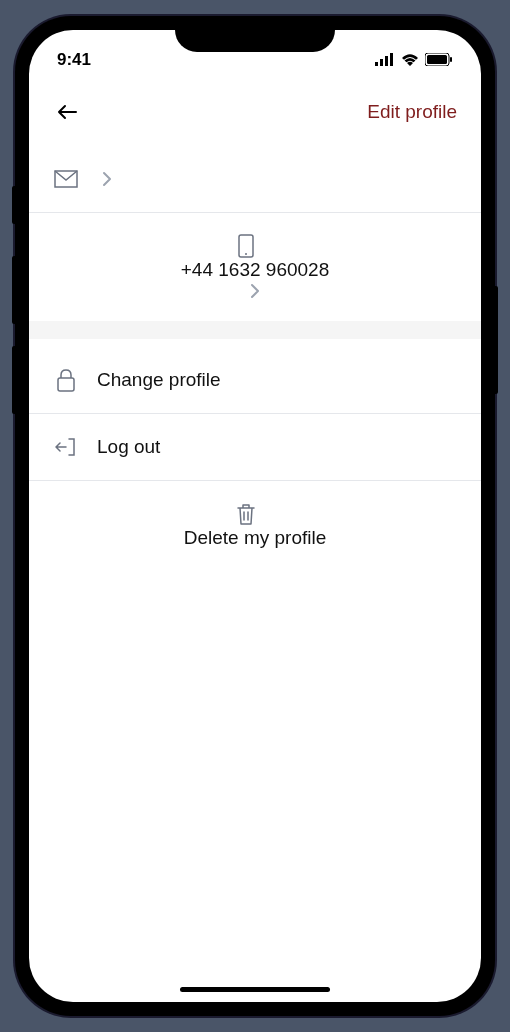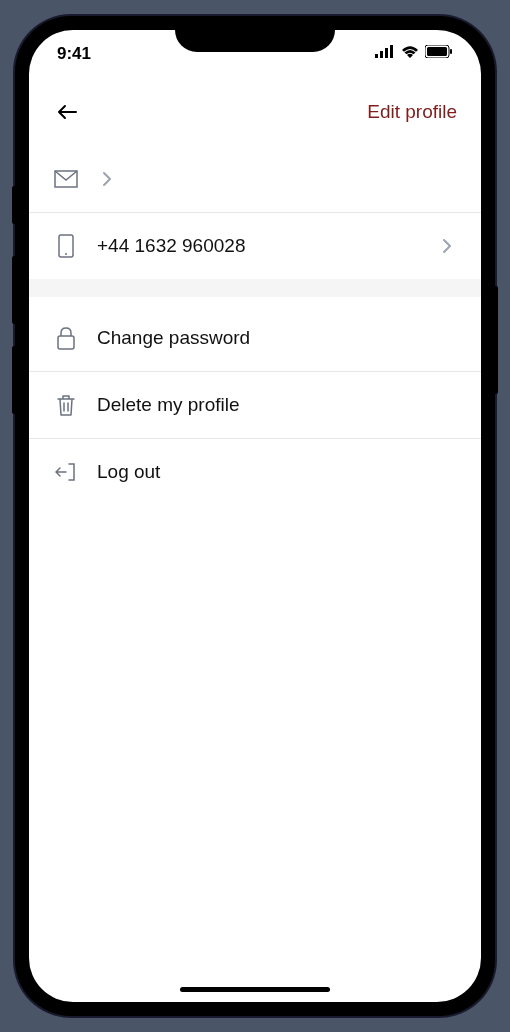--- a/index.html
+++ b/index.html
@@ -36,21 +36,21 @@
       transform: translateX(-50%);
       width: 160px;
       height: 36px;
       background: #000;
       border-radius: 0 0 22px 22px;
       z-index: 10;
     }
     .status-bar {
       display: flex;
       justify-content: space-between;
-      align-items: flex-start;
+      align-items: flex-end;
       padding: 14px 28px 8px;
       height: 48px;
     }
     .status-time {
       font-size: 17px;
       font-weight: 600;
       color: #000;
     }
     .status-icons {
       display: flex;
@@ -100,20 +100,21 @@
     }
     .list-item {
       display: flex;
       align-items: center;
       padding: 20px 24px;
       border-bottom: 1px solid #e5e7eb;
       cursor: pointer;
     }
     .list-item:last-child {
       border-bottom: none;
+      flex-direction: column;
     }
     .item-icon {
       width: 26px;
       height: 26px;
       display: flex;
       align-items: center;
       justify-content: center;
       margin-right: 18px;
       flex-shrink: 0;
     }
@@ -235,36 +236,36 @@
     <div class="section-gap"></div>
 
     <div class="section-two">
       <div class="list-item">
         <div class="item-icon">
           <svg width="20" height="24" viewBox="0 0 20 24">
               <rect x="2" y="10" width="16" height="13" rx="2" fill="none" stroke="#6b7280" stroke-width="1.5"></rect>
               <path d="M5 10 V7 Q5 2 10 2 Q15 2 15 7 V10" fill="none" stroke="#6b7280" stroke-width="1.5"></path>
             </svg>
         </div>
-        <div class="item-label">Change password</div>
-      </div>
-      <div class="list-item">
-        <div class="item-icon">
-          <svg width="20" height="24" viewBox="0 0 20 24">
-              <path d="M2 6 H18 M7 6 V3 H13 V6 M4 6 L5 22 H15 L16 6 M8 10 V18 M12 10 V18" fill="none" stroke="#6b7280" stroke-width="1.5" stroke-linecap="round" stroke-linejoin="round"></path>
-            </svg>
-        </div>
-        <div class="item-label">Delete my profile</div>
+        <div class="item-label">Change profile</div>
       </div>
       <div class="list-item">
         <div class="item-icon">
           <svg width="22" height="22" viewBox="0 0 22 22">
               <path d="M14 3 H19 V19 H14" fill="none" stroke="#6b7280" stroke-width="1.5" stroke-linecap="round"></path>
               <path d="M11 11 H1 M5 7 L1 11 L5 15" fill="none" stroke="#6b7280" stroke-width="1.5" stroke-linecap="round" stroke-linejoin="round"></path>
             </svg>
         </div>
         <div class="item-label">Log out</div>
       </div>
+      <div class="list-item">
+        <div class="item-icon">
+          <svg width="20" height="24" viewBox="0 0 20 24">
+              <path d="M2 6 H18 M7 6 V3 H13 V6 M4 6 L5 22 H15 L16 6 M8 10 V18 M12 10 V18" fill="none" stroke="#6b7280" stroke-width="1.5" stroke-linecap="round" stroke-linejoin="round"></path>
+            </svg>
+        </div>
+        <div class="item-label">Delete my profile</div>
+      </div>
     </div>
 
     <div class="home-indicator"></div>
   </div>
 </div>
 
 </body></html>

